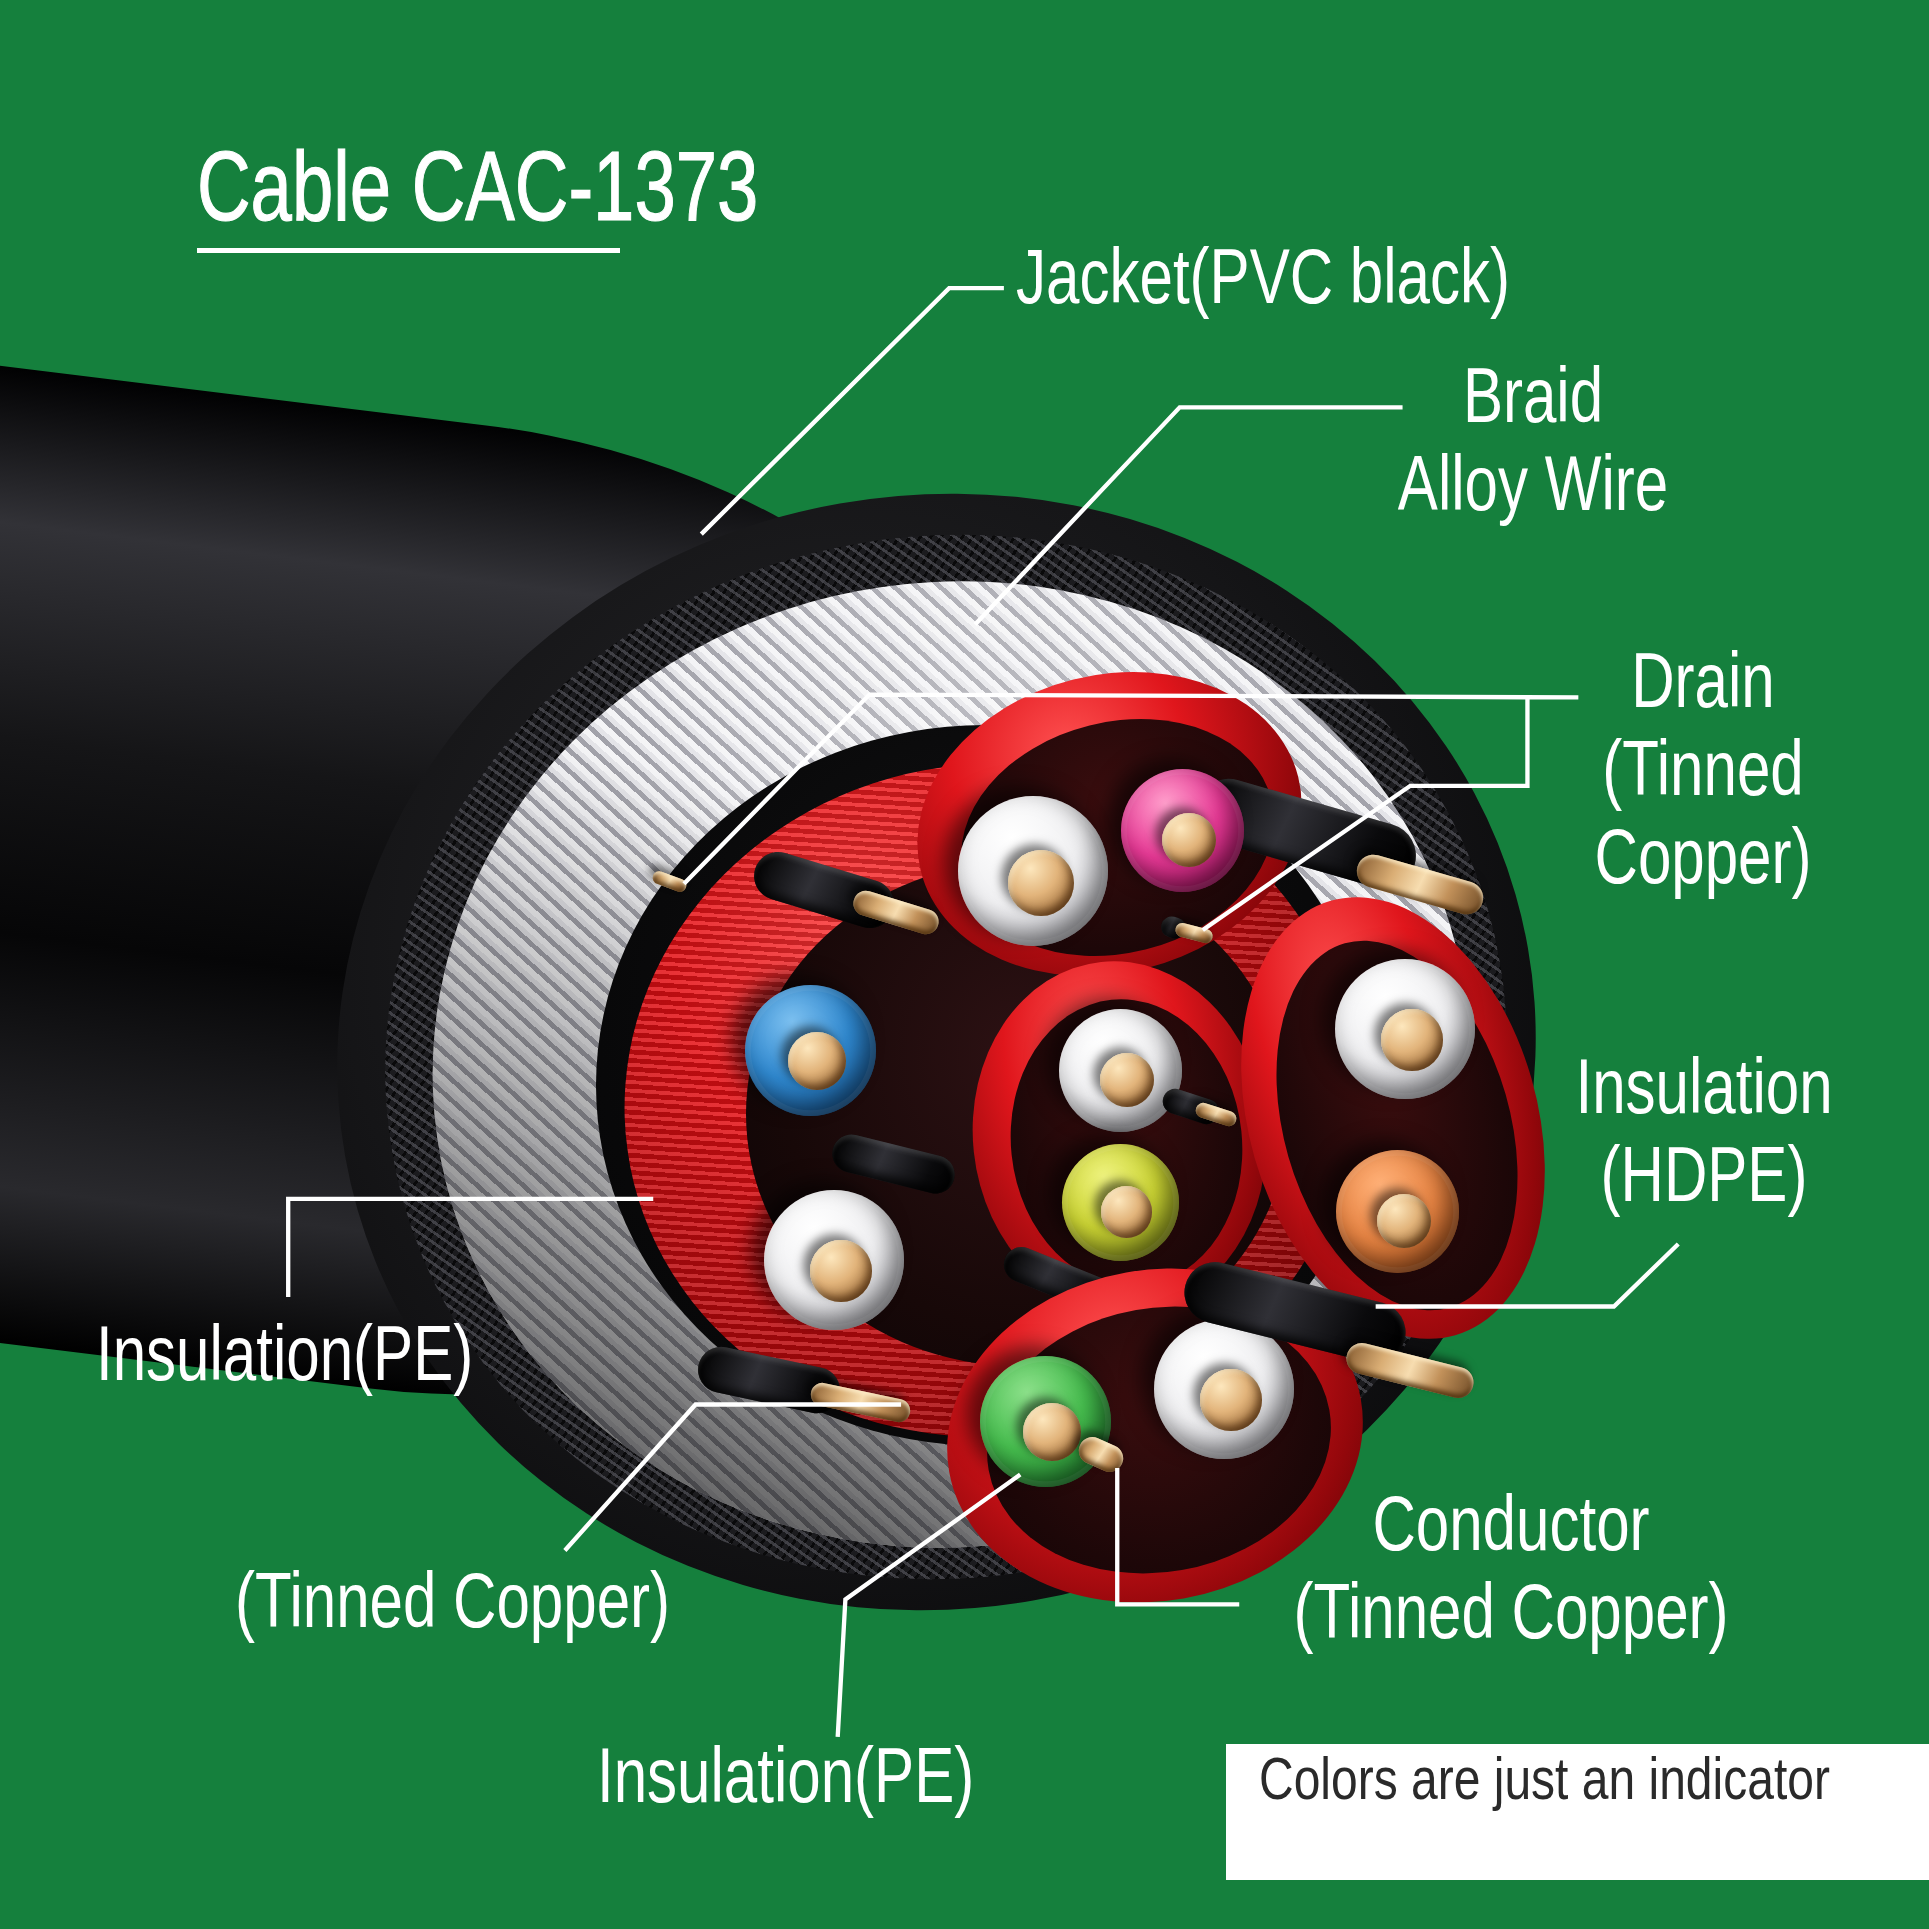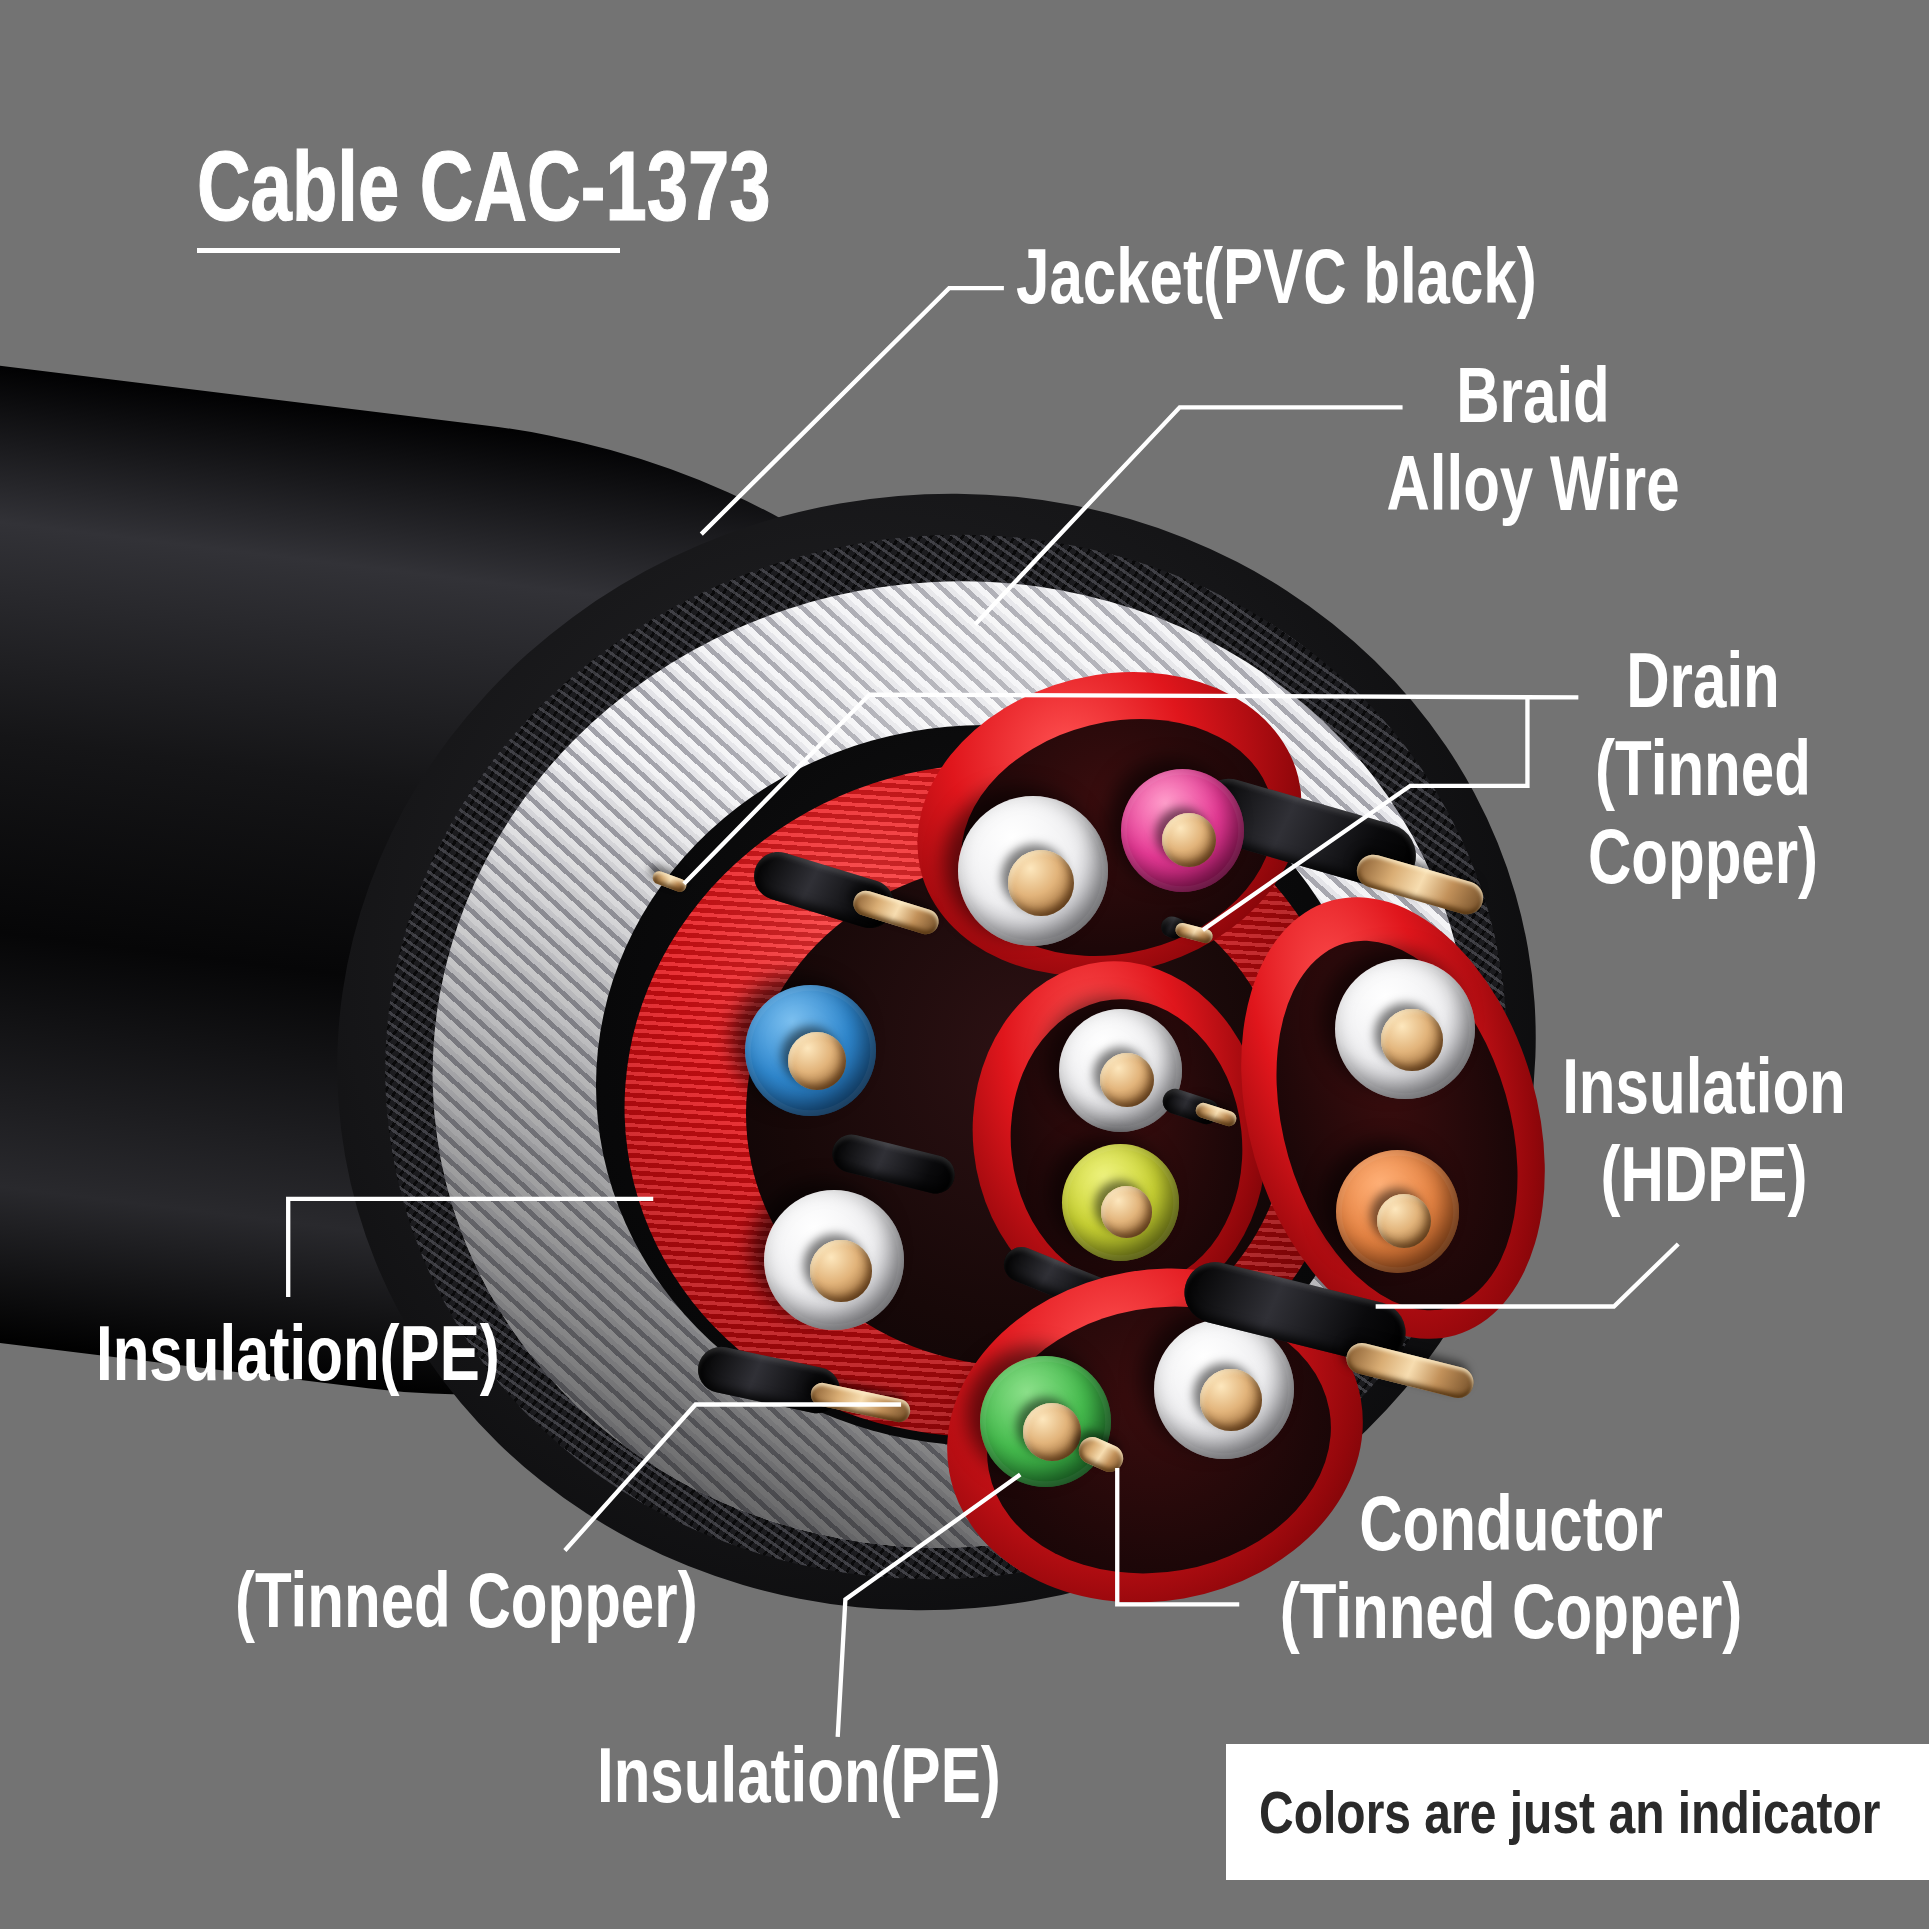--- a/index.html
+++ b/index.html
@@ -1,17 +1,17 @@
 <!DOCTYPE html>
 <html><head>
 <meta charset="utf-8">
 <style>
   html,body{margin:0;padding:0;background:#000;}
-  #stage{position:relative;width:1929px;height:1929px;background:#737373;overflow:hidden;
-         font-family:"Liberation Sans",sans-serif;font-weight:bold;}
+  #stage{position:relative;width:1929px;height:1929px;background:#15803d;overflow:hidden;
+         font-family:"Liberation Sans",sans-serif;}
   .el{position:absolute;border-radius:50%;}
 
   
   #cable-body{position:absolute;left:-365px;top:413px;width:1441px;height:970px;
     transform:rotate(7deg);
     border-radius:0 45% 45% 0 / 0 50% 50% 0;
     background:linear-gradient(to bottom,#010102 0%,#323237 16%,#151517 38%,#060607 58%,#29292d 84%,#000 100%);}
 
   
   #jacket-ring{left:336px;top:495px;width:1201px;height:1114px;transform:rotate(-10deg);
@@ -72,21 +72,21 @@
   #leaders polyline{fill:none;stroke:#ffffff;stroke-width:4.5;}
 
   
   .lbl{position:absolute;color:#fff;font-size:77px;line-height:88px;white-space:nowrap;
        transform:scaleX(.78);transform-origin:left top;}
   .ctr{text-align:center;transform-origin:center top;}
   #title{position:absolute;left:197px;top:134px;color:#fff;font-size:99px;line-height:1.05;
          white-space:nowrap;transform:scaleX(.75);transform-origin:left top;-webkit-text-stroke:1.2px #fff;}
   #title-underline{position:absolute;left:197px;top:248px;width:423px;height:4.8px;background:#fff;}
   #note-box{position:absolute;left:1226px;top:1744px;width:703px;height:136px;background:#fff;
-            display:flex;align-items:center;}
+            display:flex;align-items:flex-start;}
   #note-box span{color:#2a2a2a;font-size:60px;white-space:nowrap;margin-left:33px;
                  transform:scaleX(.8);transform-origin:left center;}
 </style>
 </head>
 <body>
 
 <div id="stage">
 
   <div id="cable-body"></div>
   <div id="jacket-ring" class="el"></div>

